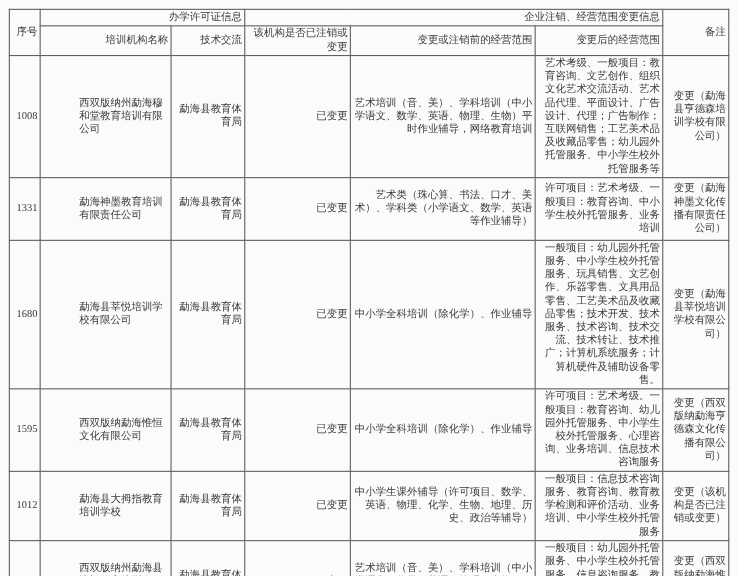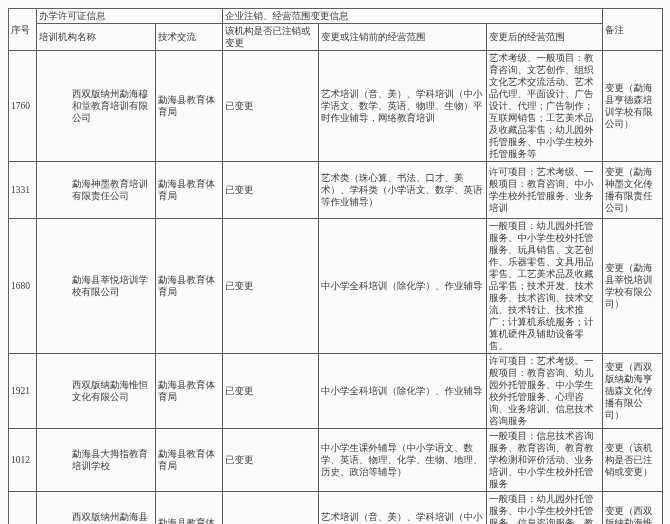--- a/index.html
+++ b/index.html
@@ -10,21 +10,21 @@
     color:#3a3a3a;
     overflow:hidden;
   }
   .page { padding:8px 8px 0 8px; }
   table { border-collapse:collapse; width:654px; table-layout:fixed; }
   th, td {
     border:1px solid #5f5f5f;
     font-weight:normal;
     font-size:9.5px;
     line-height:12px;
-    text-align:left;
+    text-align:right;
     vertical-align:middle;
     padding:1px 2px;
     word-break:break-all;
     overflow:visible;
   }
   thead th { font-size:9.5px; }
   td.left { text-align:left;padding-left:35px; }
   tr.h1 { height:14px; }
   tr.h2 { height:24px; }
 </style>
@@ -52,21 +52,21 @@
       <tr class="h2">
         <th>培训机构名称</th>
         <th>技术交流</th>
         <th>该机构是否已注销或变更</th>
         <th>变更或注销前的经营范围</th>
         <th>变更后的经营范围</th>
       </tr>
     </thead>
     <tbody>
       <tr style="height:104px">
-        <td>1760</td>
+        <td>1008</td>
         <td class="left">西双版纳州勐海穆和堂教育培训有限公司</td>
         <td>勐海县教育体育局</td>
         <td>已变更</td>
         <td>艺术培训（音、美）、学科培训（中小学语文、数学、英语、物理、生物）平时作业辅导，网络教育培训</td>
         <td>艺术考级、一般项目：教育咨询、文艺创作、组织文化艺术交流活动、艺术品代理、平面设计、广告设计、代理；广告制作；互联网销售；工艺美术品及收藏品零售；幼儿园外托管服务、中小学生校外托管服务等</td>
         <td>变更（勐海县亨德森培训学校有限公司）</td>
       </tr>
       <tr style="height:57px">
         <td>1331</td>
         <td class="left">勐海神墨教育培训有限责任公司</td>
@@ -79,34 +79,34 @@
       <tr style="height:118px">
         <td>1680</td>
         <td class="left">勐海县莘悦培训学校有限公司</td>
         <td>勐海县教育体育局</td>
         <td>已变更</td>
         <td>中小学全科培训（除化学）、作业辅导</td>
         <td>一般项目：幼儿园外托管服务、中小学生校外托管服务、玩具销售、文艺创作、乐器零售、文具用品零售、工艺美术品及收藏品零售；技术开发、技术服务、技术咨询、技术交流、技术转让、技术推广；计算机系统服务；计算机硬件及辅助设备零售。</td>
         <td>变更（勐海县莘悦培训学校有限公司）</td>
       </tr>
       <tr style="height:67px">
-        <td>1921</td>
+        <td>1595</td>
         <td class="left">西双版纳勐海惟恒文化有限公司</td>
         <td>勐海县教育体育局</td>
         <td>已变更</td>
         <td>中小学全科培训（除化学）、作业辅导</td>
         <td>许可项目：艺术考级。一般项目：教育咨询、幼儿园外托管服务、中小学生校外托管服务、心理咨询、业务培训、信息技术咨询服务</td>
         <td>变更（西双版纳勐海亨德森文化传播有限公司）</td>
       </tr>
       <tr style="height:63px">
         <td>1012</td>
         <td class="left">勐海县大拇指教育培训学校</td>
         <td>勐海县教育体育局</td>
         <td>已变更</td>
-        <td>中小学生课外辅导（中小学语文、数学、英语、物理、化学、生物、地理、历史、政治等辅导）</td>
+        <td>中小学生课外辅导（许可项目、数学、英语、物理、化学、生物、地理、历史、政治等辅导）</td>
         <td>一般项目：信息技术咨询服务、教育咨询、教育教学检测和评价活动、业务培训、中小学生校外托管服务</td>
         <td>变更（该机构是否已注销或变更）</td>
       </tr>
       <tr style="height:62px">
         <td>1013</td>
         <td class="left">西双版纳州勐海县惟恒教育培训有限公司</td>
         <td>勐海县教育体育局</td>
         <td>已变更</td>
         <td>艺术培训（音、美）、学科培训（中小学语文、数学、英语、物理、生物）平时作业辅导，网络教育培训</td>
         <td>一般项目：幼儿园外托管服务、中小学生校外托管服务、信息咨询服务、教育咨询、企业管理咨询、心理咨询服务、咨询策划服务、体育赛事策划</td>

